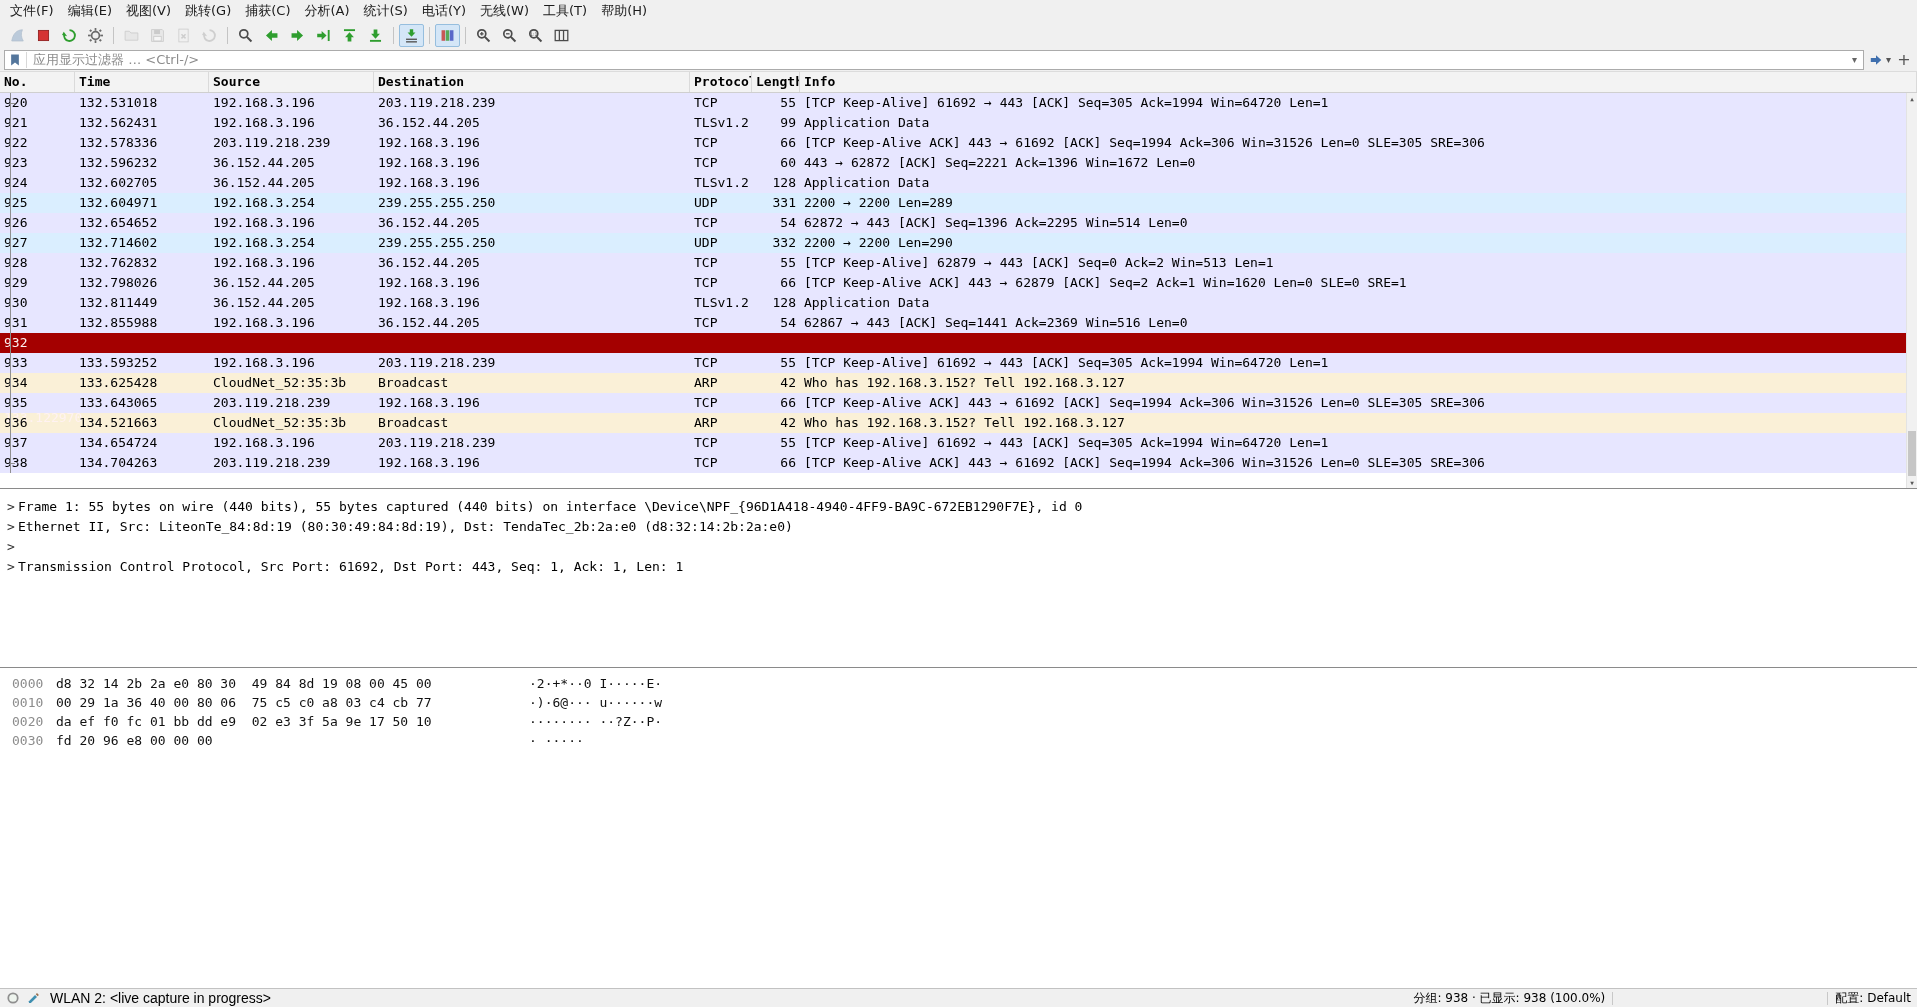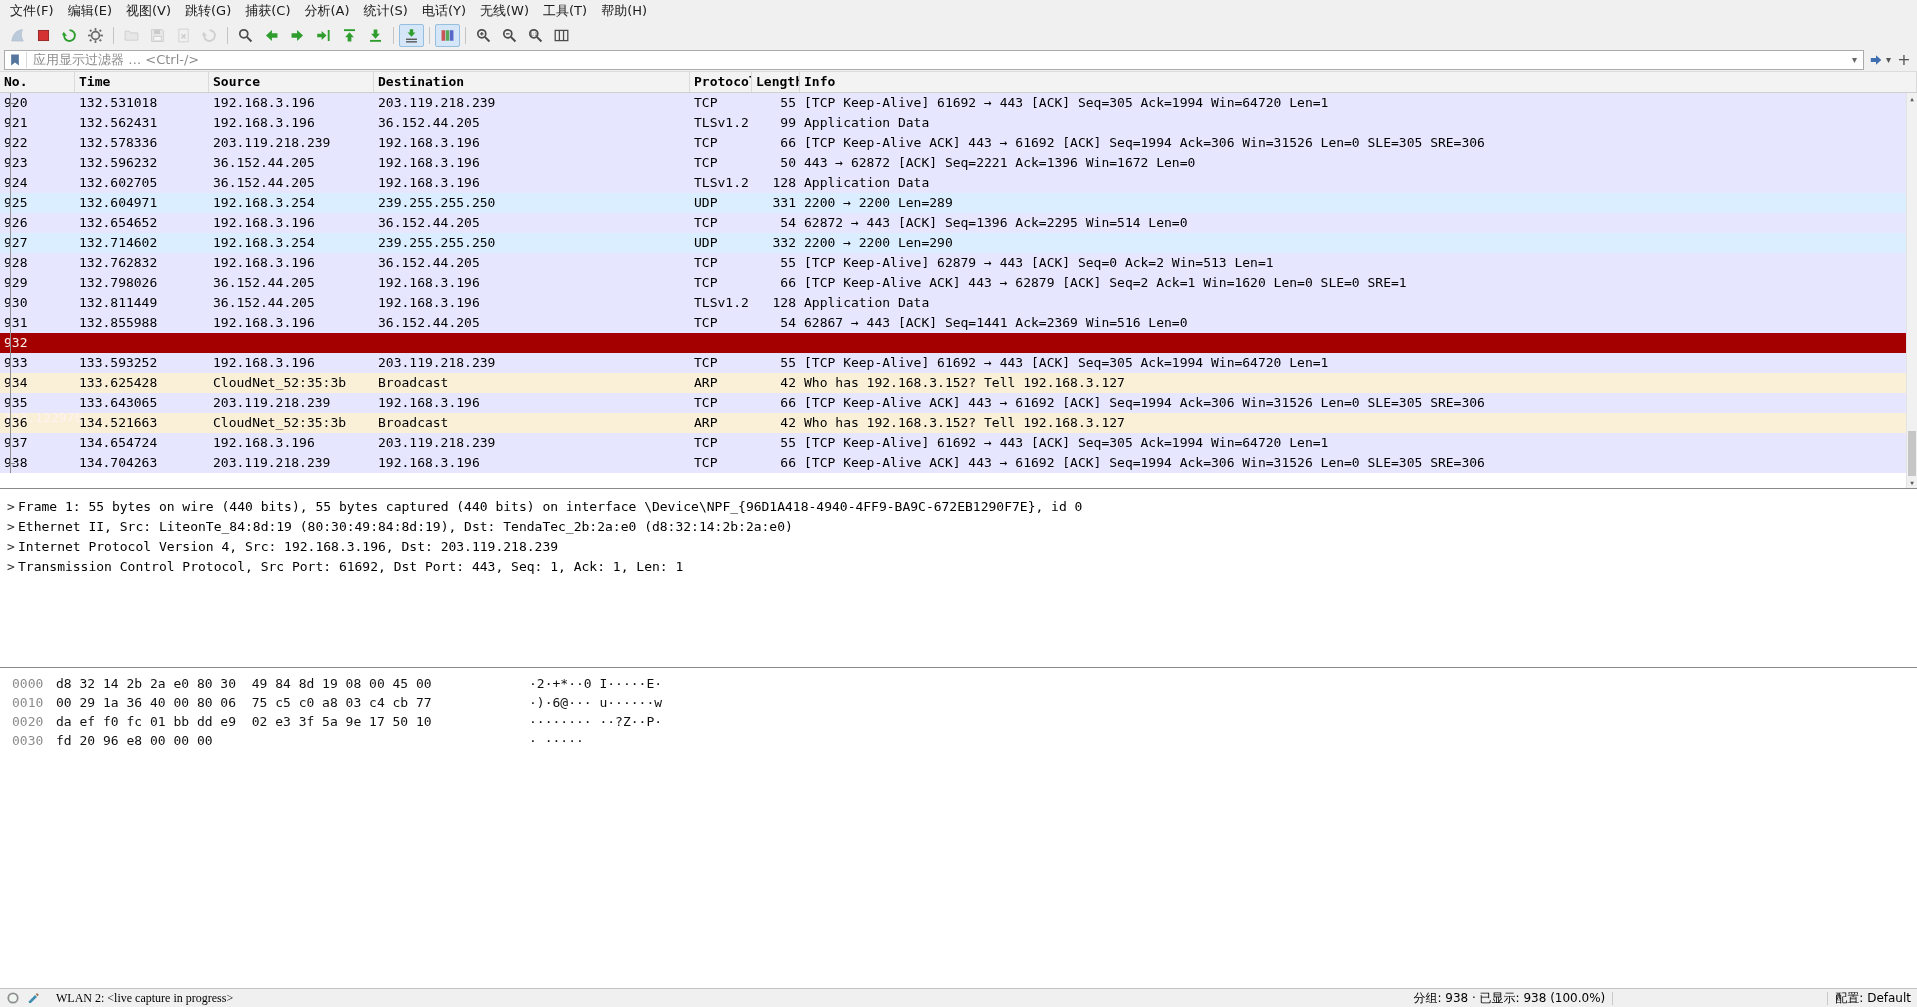--- a/index.html
+++ b/index.html
@@ -62,21 +62,21 @@
 
   .bytes-pane {flex:0 0 320px; background:#fff; font-family:"DejaVu Sans Mono","Liberation Mono",monospace; font-size:13px; padding-top:6px; overflow:hidden;}
   .hrow {height:19px; line-height:19px; display:flex; white-space:pre; padding-left:12px;}
   .hoff {flex:0 0 44px; color:#8c8c8c;}
   .hhex {flex:0 0 473px; color:#111;}
   .hascii {color:#111;}
 
   .statusbar {flex:0 0 19px; background:#f0f0f0; border-top:1px solid #c2c2c2; display:flex; align-items:center; padding:0 6px; font-size:12px;}
   .sb-icon {display:flex; align-items:center; margin-right:7px;}
   .sb-icon svg {width:14px; height:14px; display:block;}
-  .sb-text {font-family:Liberation Serif, serif; font-size:12px; margin-left:8px; white-space:pre;}
+  .sb-text {font-family:Liberation Sans, sans-serif; font-size:14px; margin-left:2px; white-space:pre;}
   .sb-spacer {flex:1;}
   .sb-gap {width:200px;}
   .sb-sep {width:1px; height:13px; background:#c8c8c8; margin:0 7px;}
   .sb-right {white-space:nowrap;}
 </style>
 </head>
 <body>
 
 <div class="app">
   <div class="menubar" id="menubar">
@@ -326,21 +326,21 @@
           <span class="pcell col-protocol">TCP</span>
           <span class="pcell col-length">66</span>
           <span class="pcell col-info">[TCP Keep-Alive ACK] 443 → 61692 [ACK] Seq=1994 Ack=306 Win=31526 Len=0 SLE=305 SRE=306</span>
         </div>
         <div class="prow c-tcp">
           <span class="pcell col-no">923</span>
           <span class="pcell col-time">132.596232</span>
           <span class="pcell col-source">36.152.44.205</span>
           <span class="pcell col-destination">192.168.3.196</span>
           <span class="pcell col-protocol">TCP</span>
-          <span class="pcell col-length">50</span>
+          <span class="pcell col-length">60</span>
           <span class="pcell col-info">443 → 62872 [ACK] Seq=2221 Ack=1396 Win=1672 Len=0</span>
         </div>
         <div class="prow c-tcp">
           <span class="pcell col-no">924</span>
           <span class="pcell col-time">132.602705</span>
           <span class="pcell col-source">36.152.44.205</span>
           <span class="pcell col-destination">192.168.3.196</span>
           <span class="pcell col-protocol">TLSv1.2</span>
           <span class="pcell col-length">128</span>
           <span class="pcell col-info">Application Data</span>
@@ -476,21 +476,21 @@
       <div class="vs-arrow up">▲</div>
       <div class="vs-thumb"></div>
       <div class="vs-arrow down">▼</div>
     </div>
   </div>
 
   <div class="divider"></div>
   <div class="details-pane" id="details">
       <div class="dline"><span class="darrow">&gt;</span><span>Frame 1: 55 bytes on wire (440 bits), 55 bytes captured (440 bits) on interface \Device\NPF_{96D1A418-4940-4FF9-BA9C-672EB1290F7E}, id 0</span></div>
       <div class="dline"><span class="darrow">&gt;</span><span>Ethernet II, Src: LiteonTe_84:8d:19 (80:30:49:84:8d:19), Dst: TendaTec_2b:2a:e0 (d8:32:14:2b:2a:e0)</span></div>
-      <div class="dline"><span class="darrow">&gt;</span><span>Internet Protocol Version 4, Src: 192.168.3.196, Dst: 203.119.218.239</span></div>
+      <div class="dline"><span class="darrow">&gt;</span></div>
       <div class="dline"><span class="darrow">&gt;</span><span>Transmission Control Protocol, Src Port: 61692, Dst Port: 443, Seq: 1, Ack: 1, Len: 1</span></div>
     </div>
   <div class="divider"></div>
   <div class="bytes-pane" id="bytes">
       <div class="hrow"><span class="hoff">0000</span><span class="hhex">d8 32 14 2b 2a e0 80 30  49 84 8d 19 08 00 45 00</span><span class="hascii">·2·+*··0 I·····E·</span></div>
       <div class="hrow"><span class="hoff">0010</span><span class="hhex">00 29 1a 36 40 00 80 06  75 c5 c0 a8 03 c4 cb 77</span><span class="hascii">·)·6@··· u······w</span></div>
       <div class="hrow"><span class="hoff">0020</span><span class="hhex">da ef f0 fc 01 bb dd e9  02 e3 3f 5a 9e 17 50 10</span><span class="hascii">········ ··?Z··P·</span></div>
       <div class="hrow"><span class="hoff">0030</span><span class="hhex">fd 20 96 e8 00 00 00</span><span class="hascii">· ·····</span></div>
     </div>
 

